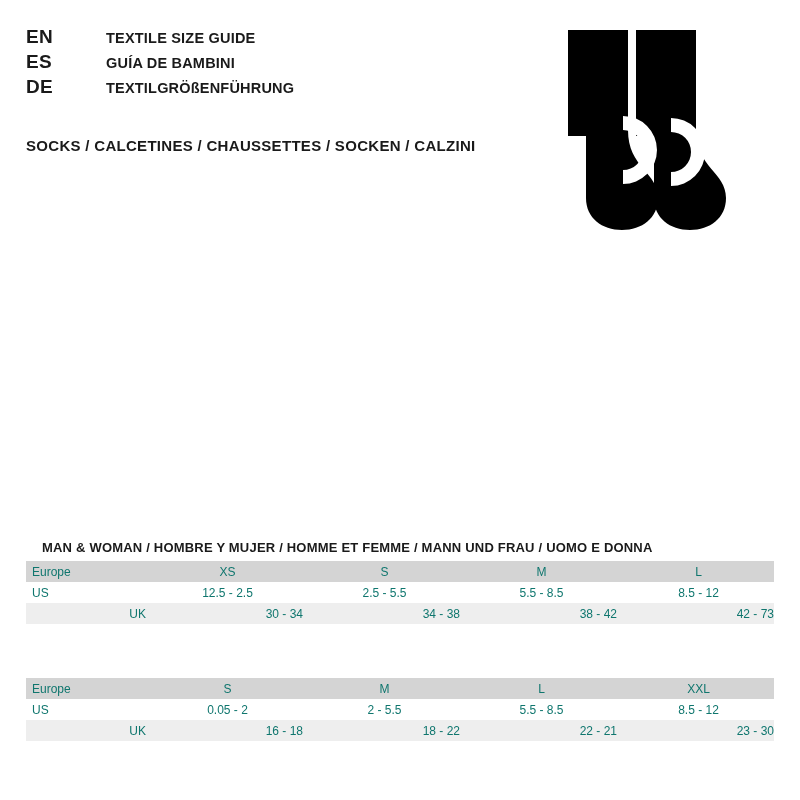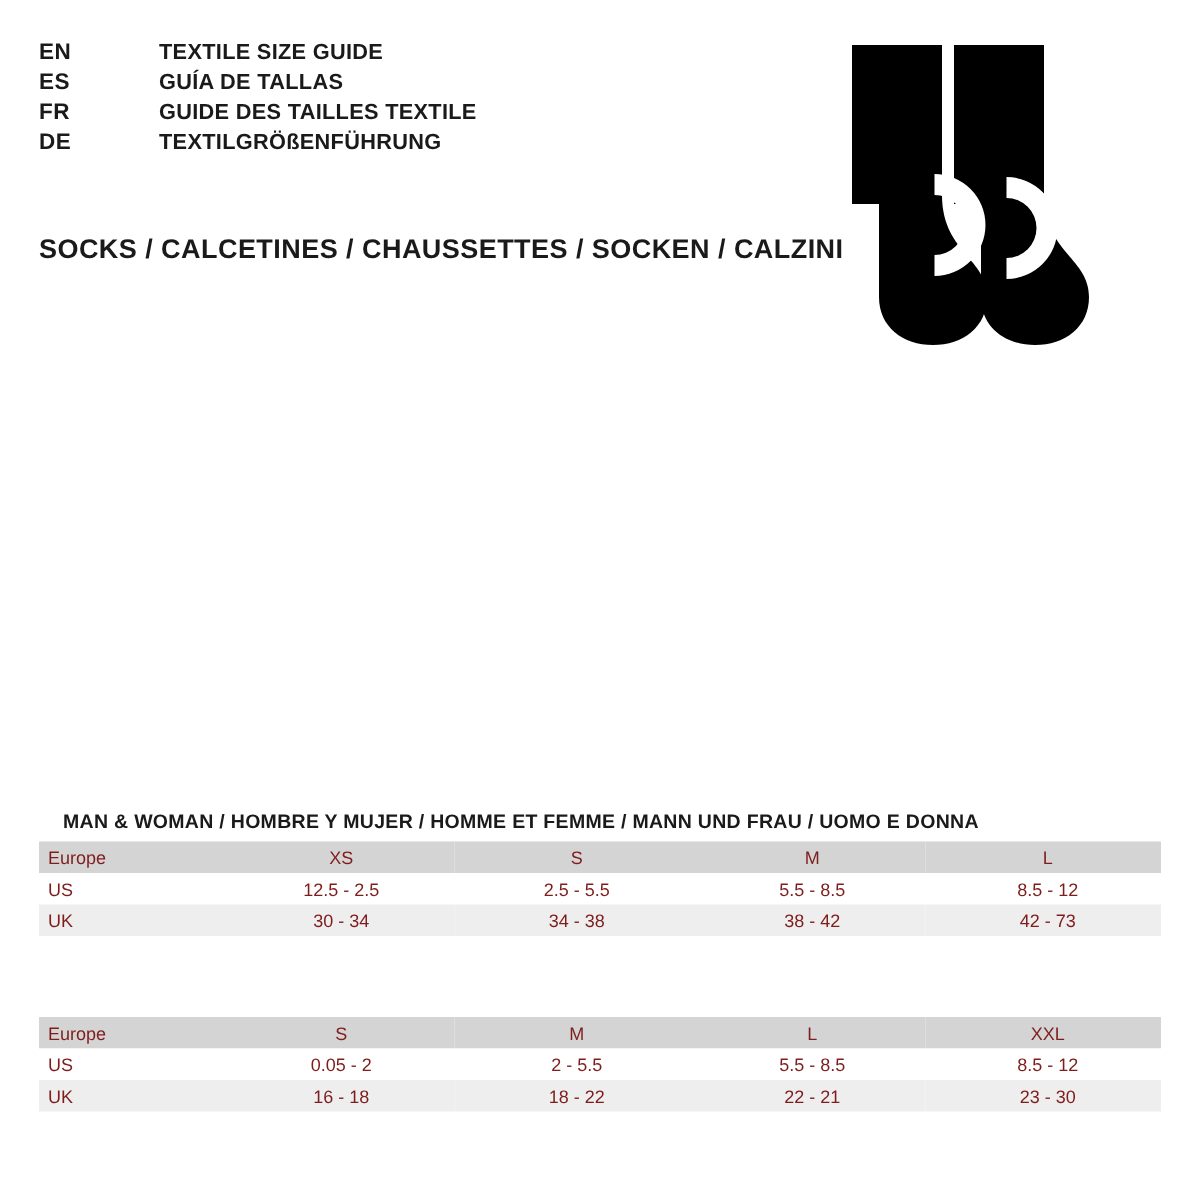--- a/index.html
+++ b/index.html
@@ -27,35 +27,35 @@
     width: 480px;
   }
   .lang-row {
     display: flex;
     align-items: baseline;
     margin-bottom: 3px;
   }
   .lang-code {
     width: 52px;
     flex: 0 0 52px;
-    font-size: 15px;
+    font-size: 19px;
     font-weight: bold;
     letter-spacing: 0.4px;
   }
   .lang-text {
     font-size: 14.5px;
     font-weight: bold;
     letter-spacing: 0.2px;
     margin-left: 28px;
   }
   .subtitle {
     position: absolute;
-    top: 156px;
+    top: 137px;
     left: 26px;
-    font-size: 18px;
+    font-size: 15px;
     font-weight: bold;
     letter-spacing: 0.3px;
   }
 
   
   .sock-art {
     position: absolute;
     top: 20px;
     left: 520px;
     width: 250px;
@@ -73,49 +73,45 @@
   }
   table {
     border-collapse: collapse;
     width: 748px;
     table-layout: fixed;
   }
   td {
     font-size: 12px;
     height: 21px;
     padding: 0 0 0 6px;
-    color: #7f1d1d;
+    color: #0f766e;
     white-space: nowrap;
   }
   tr.head td { background: #d4d4d4; }
-  tr.alt td { background: #eeeeee; }
+  tr.alt td { background: #eeeeee; text-align: right; }
   tr.plain td { background: #ffffff; }
   td.label { width: 120px; text-align: left; }
   td.val { text-align: center; }
 
   #sec-man { top: 540px; }
   #sec-children { top: 678px; }
 </style>
 </head>
 <body>
 
 <div class="page">
 
   <div class="lang-block">
     <div class="lang-row">
       <div class="lang-code">EN</div>
       <div class="lang-text">TEXTILE SIZE GUIDE</div>
     </div>
     <div class="lang-row">
       <div class="lang-code">ES</div>
-      <div class="lang-text">GUÍA DE TALLAS</div>
-    </div>
-    <div class="lang-row">
-      <div class="lang-code">FR</div>
-      <div class="lang-text">GUIDE DES TAILLES TEXTILE</div>
+      <div class="lang-text">GUÍA DE BAMBINI</div>
     </div>
     <div class="lang-row">
       <div class="lang-code">DE</div>
       <div class="lang-text">TEXTILGRÖßENFÜHRUNG</div>
     </div>
   </div>
 
   <div class="subtitle">SOCKS / CALCETINES / CHAUSSETTES / SOCKEN / CALZINI</div>
 
   <div class="sock-art">

